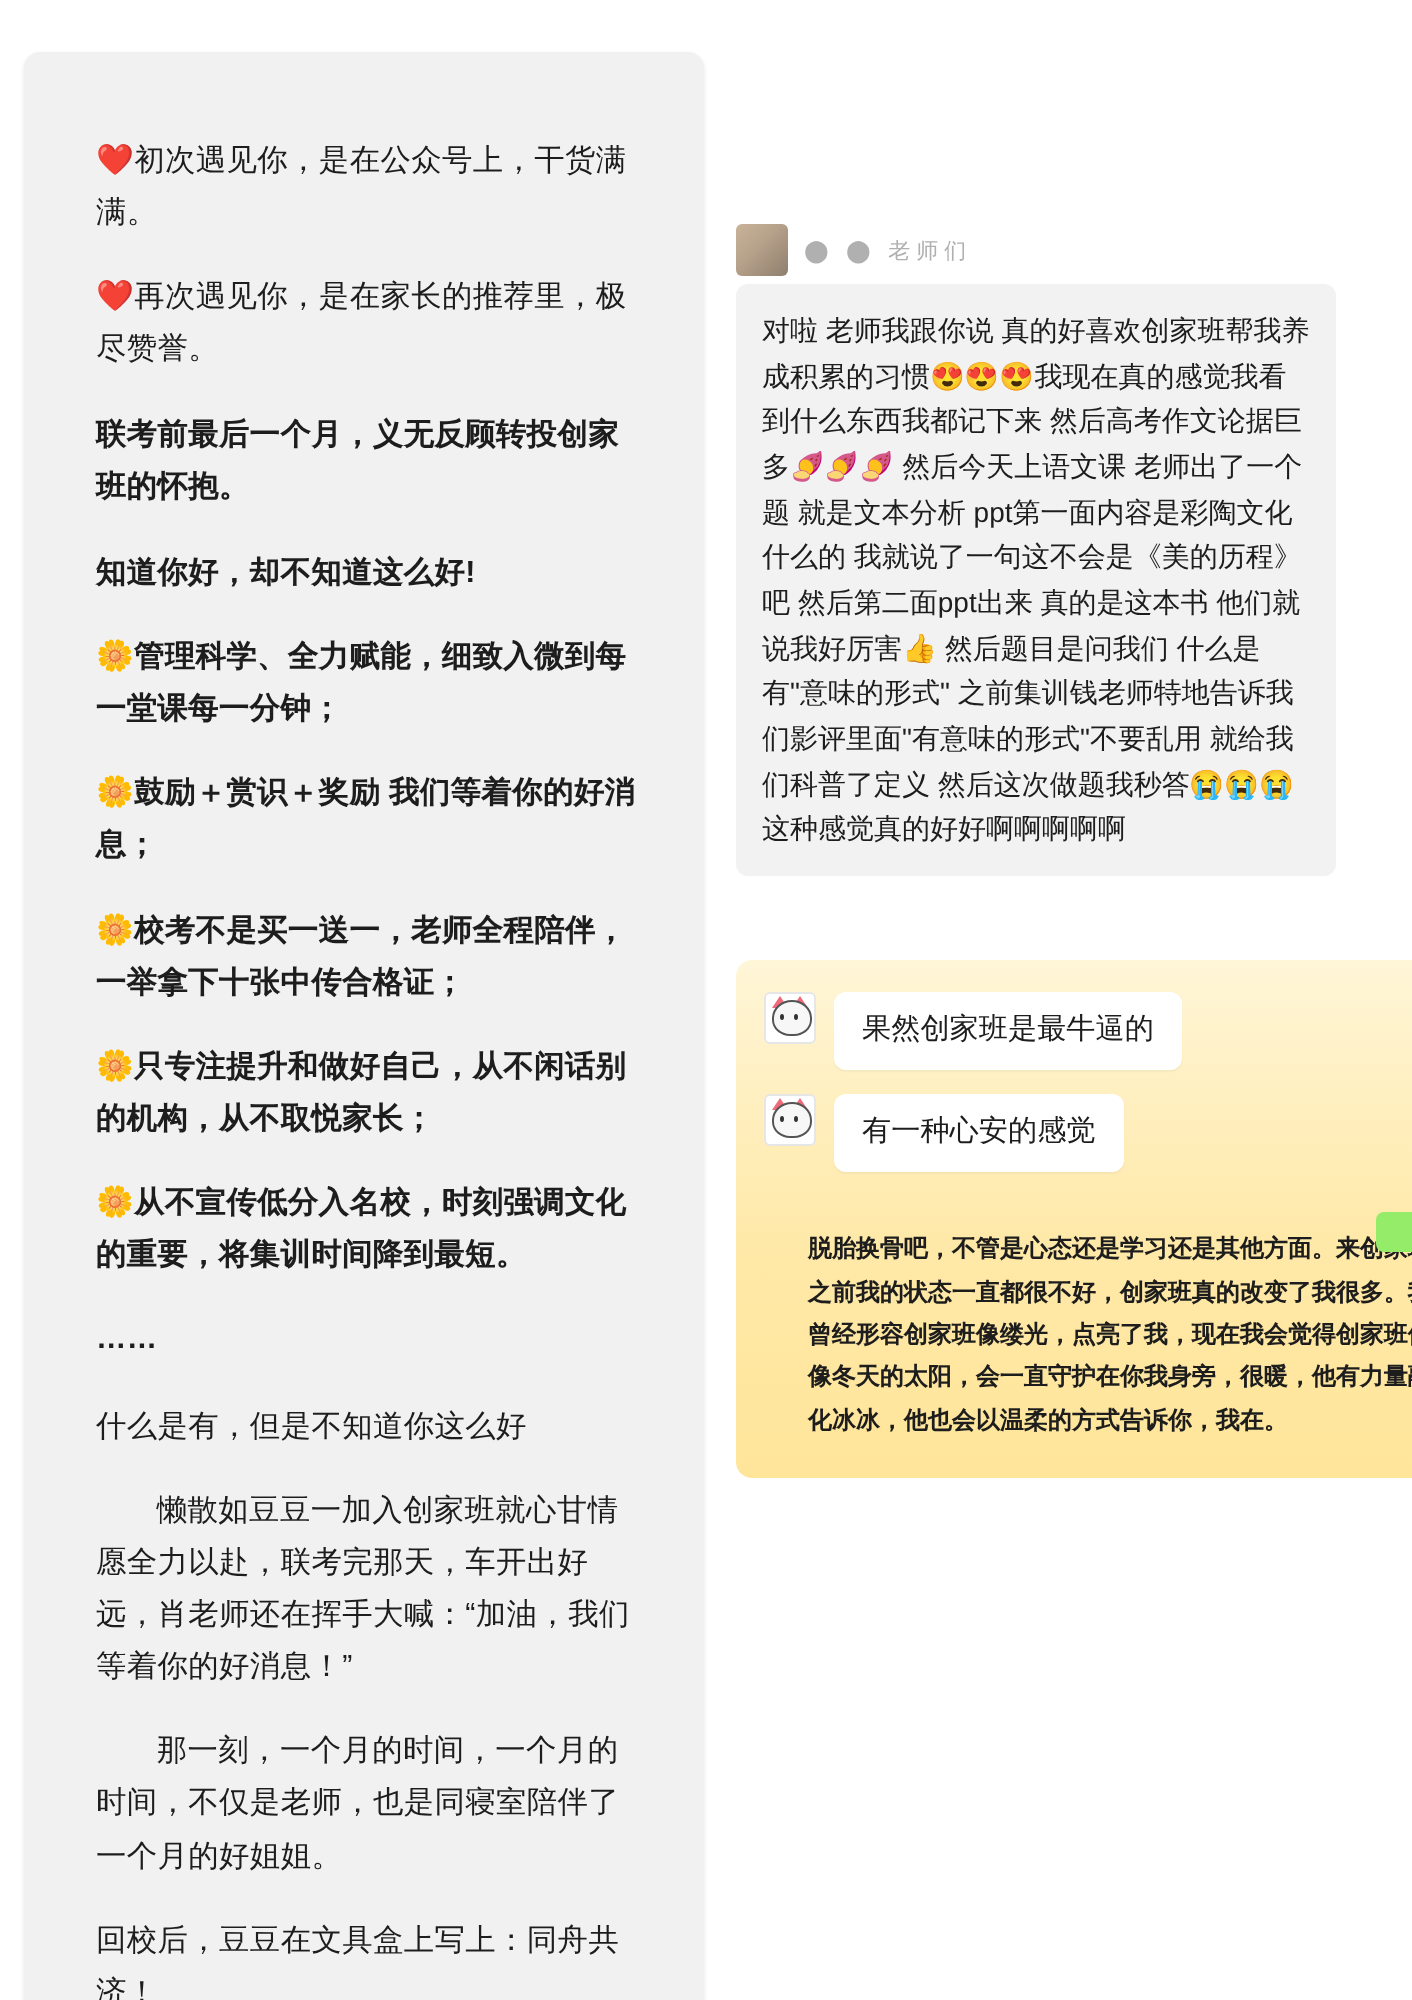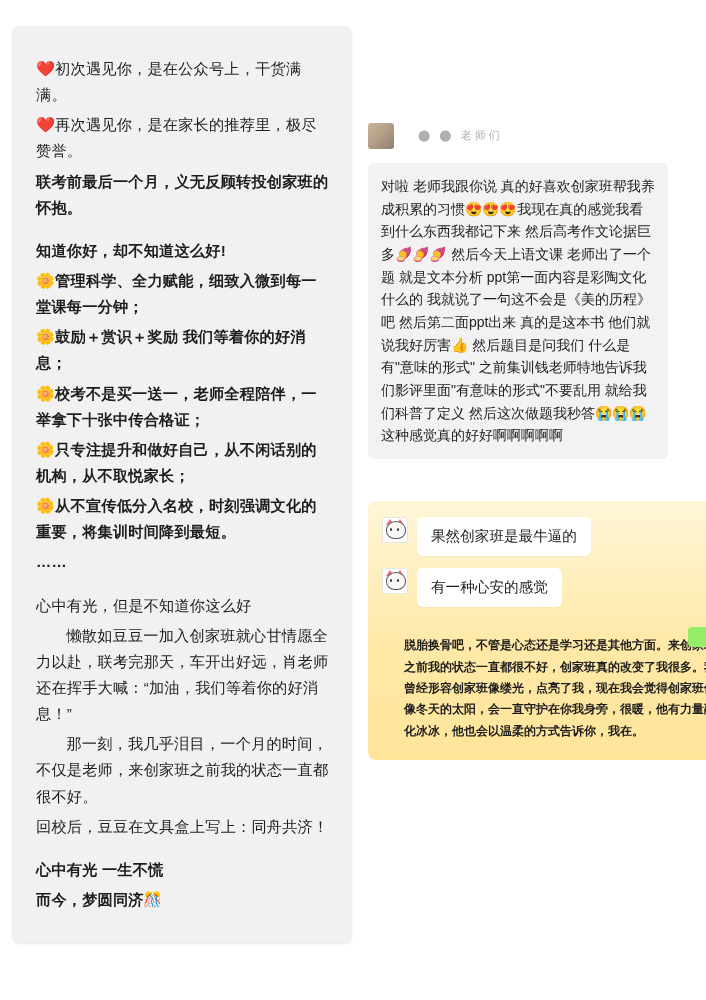--- a/index.html
+++ b/index.html
@@ -30,21 +30,21 @@
   }
   .testimonial-card {
     background: #f1f1f1;
     border-radius: 8px;
     padding: 26px 18px 26px 20px;
     box-sizing: border-box;
     width: 340px;
     box-shadow: 0 1px 2px rgba(0,0,0,0.10);
   }
   .testimonial-card p {
-    margin: 4px;
+    margin: 16px;
     font-size: 15.2px;
     line-height: 1.72;
     color: #1d1d1d;
     letter-spacing: 0.2px;
     word-break: break-all;
   }
   .testimonial-card p.bold {
     font-weight: bold;
   }
   .testimonial-card p.indent {
@@ -185,34 +185,34 @@
       <p>❤️初次遇见你，是在公众号上，干货满满。</p>
       <p>❤️再次遇见你，是在家长的推荐里，极尽赞誉。</p>
       <p class="bold">联考前最后一个月，义无反顾转投创家班的怀抱。</p>
       <p class="bold gap">知道你好，却不知道这么好!</p>
       <p class="bold">🌼管理科学、全力赋能，细致入微到每一堂课每一分钟；</p>
       <p class="bold">🌼鼓励＋赏识＋奖励 我们等着你的好消息；</p>
       <p class="bold">🌼校考不是买一送一，老师全程陪伴，一举拿下十张中传合格证；</p>
       <p class="bold">🌼只专注提升和做好自己，从不闲话别的机构，从不取悦家长；</p>
       <p class="bold">🌼从不宣传低分入名校，时刻强调文化的重要，将集训时间降到最短。</p>
       <p class="bold">……</p>
-      <p class="gap">心中有光，但是不知道你这么好</p>
+      <p class="gap">什么是有，但是不知道你这么好</p>
       <p class="indent">懒散如豆豆一加入创家班就心甘情愿全力以赴，联考完那天，车开出好远，肖老师还在挥手大喊：“加油，我们等着你的好消息！”</p>
-      <p class="indent">那一刻，我几乎泪目，一个月的时间，不仅是老师，来创家班之前我的状态一直都很不好。</p>
+      <p class="indent">那一刻，一个月的时间，一个月的时间，不仅是老师，也是同寝室陪伴了一个月的好姐姐。</p>
       <p>回校后，豆豆在文具盒上写上：同舟共济！</p>
       <p class="bold gap">心中有光 一生不慌</p>
       <p class="bold">而今，梦圆同济🎊</p>
     </div>
   </div>
 
   <div class="right-col">
 
     <div class="nickname-row">
       <div class="avatar"></div>
-      <div class="sender-name" style="margin:16px;">⬤ ⬤ 老师们</div>
+      <div class="sender-name" style="margin:0;font-family:Liberation Serif, serif;">⬤ ⬤ 老师们</div>
     </div>
     <div class="bubble-grey">对啦 老师我跟你说 真的好喜欢创家班帮我养成积累的习惯😍😍😍我现在真的感觉我看到什么东西我都记下来 然后高考作文论据巨多🍠🍠🍠 然后今天上语文课 老师出了一个题 就是文本分析 ppt第一面内容是彩陶文化什么的 我就说了一句这不会是《美的历程》吧 然后第二面ppt出来 真的是这本书 他们就说我好厉害👍 然后题目是问我们 什么是有"意味的形式" 之前集训钱老师特地告诉我们影评里面"有意味的形式"不要乱用 就给我们科普了定义 然后这次做题我秒答😭😭😭这种感觉真的好好啊啊啊啊啊</div>
 
     <div class="yellow-panel">
 
       <div class="yellow-row">
         <div class="avatar cat">
           <span class="ear-l"></span>
             <span class="ear-r"></span>
           <span class="cat-face"></span>

